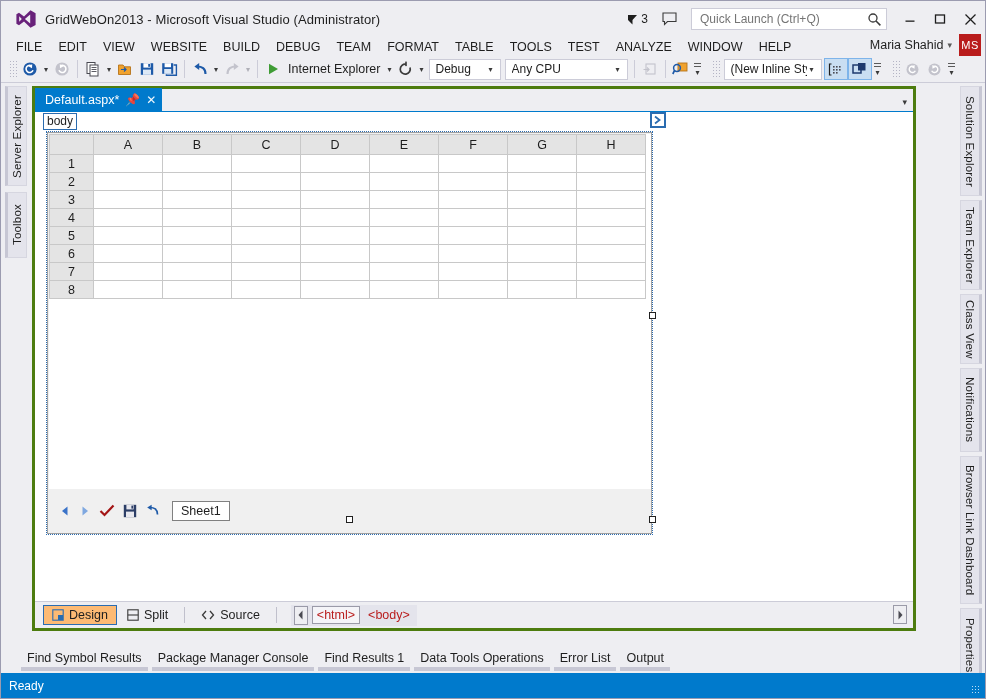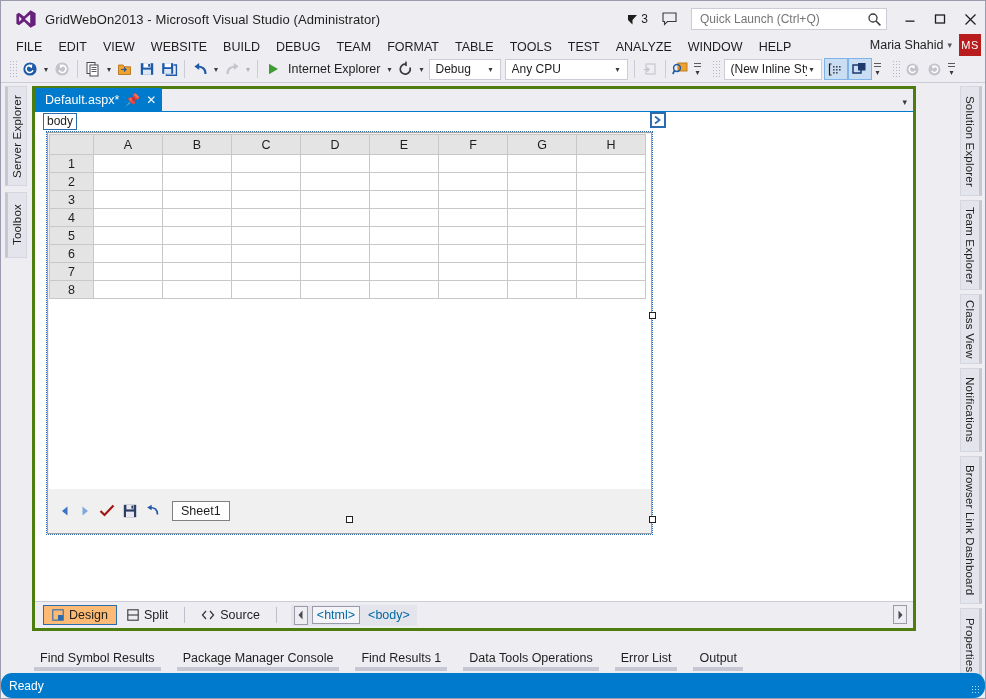--- a/index.html
+++ b/index.html
@@ -267,50 +267,49 @@
   .view-btn.active { border: 1px solid #2b6cb0; background: #fdba74; }
   .view-sep { width: 1px; height: 16px; background: #c0c0cc; margin: 0 6px; }
   .tagnav {
     display: flex; align-items: center; gap: 4px; margin-left: 6px;
     background: #e4e4ec; padding: 0 3px; height: 21px;
   }
   .tagnav-arrow {
     width: 14px; height: 19px; border: 1px solid #9a9aa8; background: #eeeef2;
     display: flex; align-items: center; justify-content: center;
   }
-  .tagnav-item { font-size: 12.5px; color: #0369a1; padding: 1px 4px; }
+  .tagnav-item { font-size: 12.5px; color: #b91c1c; padding: 1px 4px; }
   .tagnav-item.boxed { border: 1px solid #9a9aa8; background: #f4f4f8; }
   .viewbar-right {
     position: absolute; right: 6px; top: 3px;
     width: 14px; height: 19px; border: 1px solid #9a9aa8; background: #eeeef2;
     display: flex; align-items: center; justify-content: center;
   }
 
   
   .bottom-tabs {
-    position: absolute; left: 31px; top: 645px; width: 920px; height: 27px;
-    display: flex; align-items: center; gap: 12px;
+    position: absolute; left: 18px; top: 645px; width: 920px; height: 27px;
+    display: flex; align-items: center; gap: 0px;
   }
   .btab {
     position: relative;
     font-size: 12.5px; color: #1e1e1e;
     padding: 3px 8px 6px 8px;
   }
   .btab::after {
     content: ""; position: absolute; left: 2px; right: 2px; bottom: 0px;
     height: 4px; background: #c7c7d4;
   }
 
   
   .statusbar {
     position: absolute; left: 0; bottom: 0; width: 984px; height: 25px;
     background: #007acc; color: #fff;
     display: flex; align-items: center;
     font-size: 12px;
-    border-radius: 11px;
   }
   .status-ready { margin-left: 8px; }
   .status-cell { position: absolute; margin-top: 39px; }
   .status-grip {
     position: absolute; right: 4px; bottom: 3px; width: 10px; height: 10px;
     background-image: radial-gradient(circle, rgba(255,255,255,0.75) 0.5px, transparent 0.6px);
     background-size: 3px 3px;
   }
 </style>
 </head>

